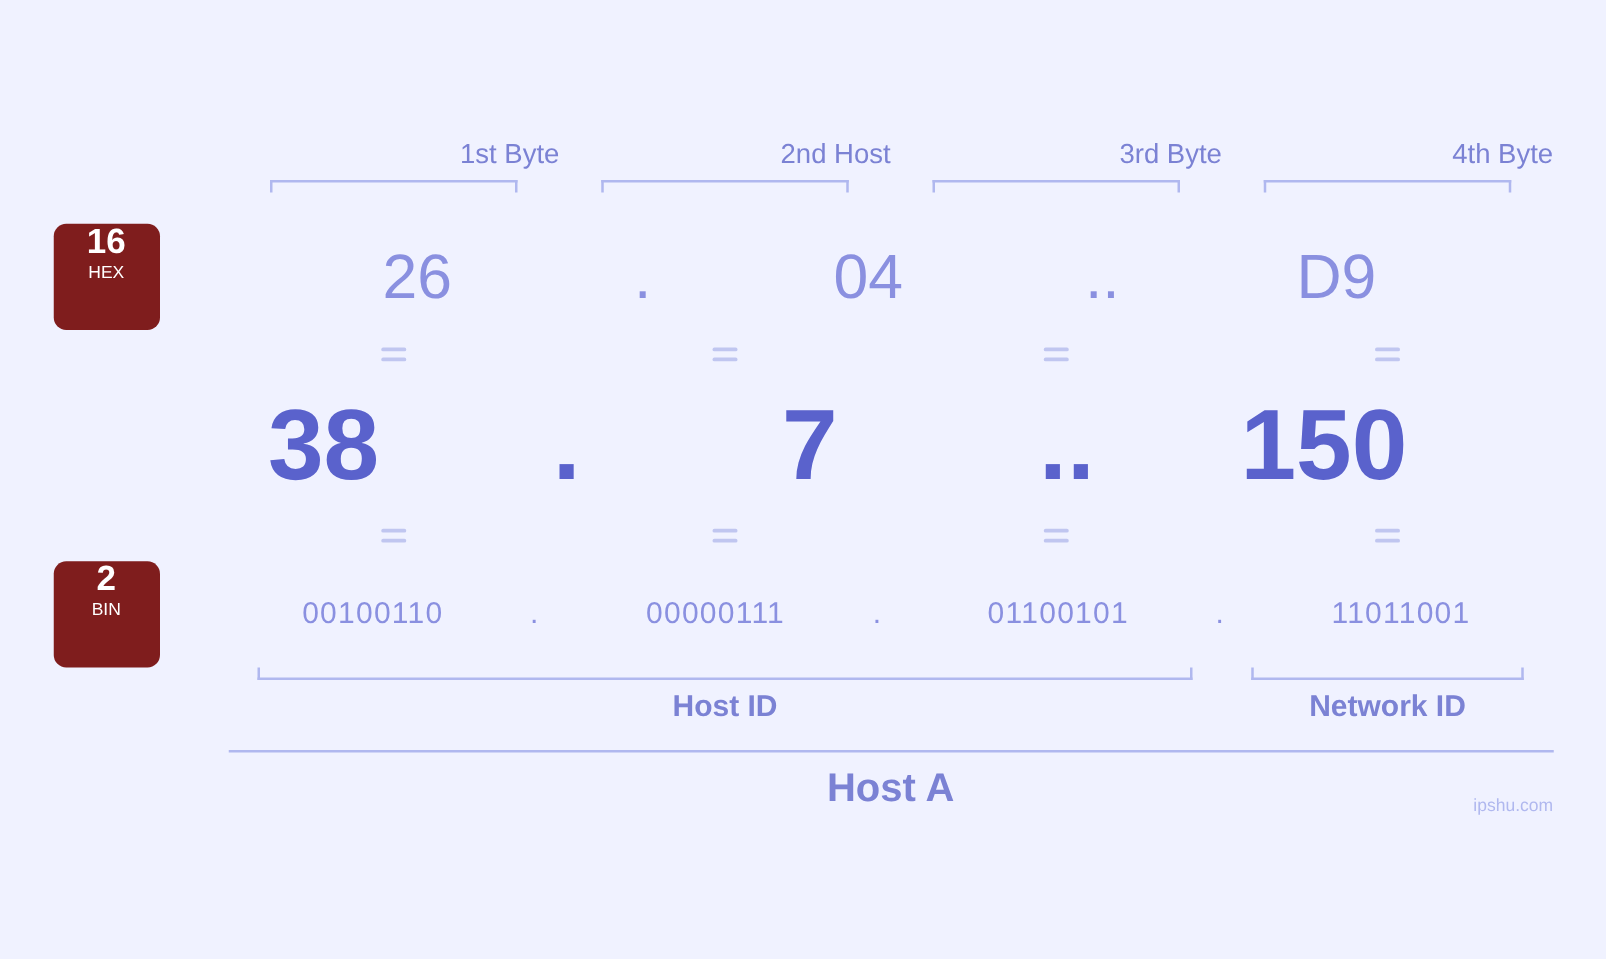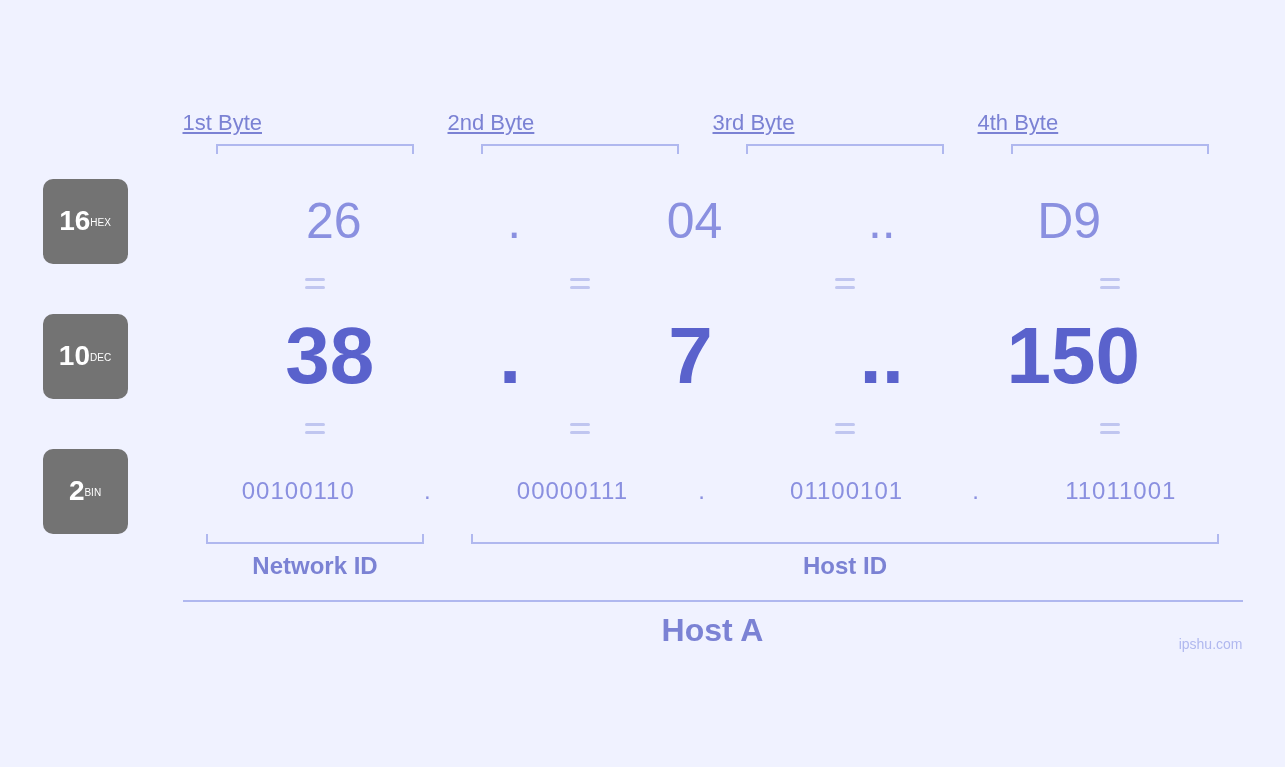--- a/index.html
+++ b/index.html
@@ -21,25 +21,24 @@
     }
 
     
     .byte-headers {
       display: flex;
       margin-left: 140px;
       margin-bottom: 8px;
     }
     .byte-header {
       flex: 1;
-      text-align: left;
+      text-align: right;
       color: #7b82d4;
       font-size: 22px;
       font-weight: 400;
-      text-decoration: underline;
     }
 
     
     .top-brackets {
       display: flex;
       margin-left: 140px;
       margin-bottom: 30px;
     }
     .bracket-cell {
       flex: 1;
@@ -68,36 +67,36 @@
     .data-row {
       display: flex;
       align-items: center;
       height: 90px;
     }
 
     
     .badge {
       width: 85px;
       height: 85px;
-      background: #737373;
+      background: #7f1d1d;
       border-radius: 10px;
       display: flex;
-      flex-direction: row;
-      align-items: center;
-      justify-content: center;
+      flex-direction: column;
+      align-items: center;
+      justify-content: flex-start;
       color: white;
       flex-shrink: 0;
     }
     .badge-number {
       font-size: 28px;
       font-weight: bold;
       line-height: 1;
     }
     .badge-label {
-      font-size: 10px;
+      font-size: 14px;
       font-weight: 400;
       margin-top: 2px;
     }
 
     
     .values {
       display: flex;
       flex: 1;
       align-items: center;
       padding-left: 33px;
@@ -206,21 +205,21 @@
       color: #8a90e0;
     }
   </style>
 </head>
 <body>
 
 <div class="container">
 
   <div class="byte-headers">
     <div class="byte-header">1st Byte</div>
-    <div class="byte-header">2nd Byte</div>
+    <div class="byte-header">2nd Host</div>
     <div class="byte-header">3rd Byte</div>
     <div class="byte-header">4th Byte</div>
   </div>
 
   <div class="top-brackets">
     <div class="bracket-cell">
       <div class="bracket-line"></div>
     </div>
     <div class="bracket-cell">
       <div class="bracket-line"></div>
@@ -275,24 +274,20 @@
     </div>
     <div class="equals-cell">
       <div class="eq-line">
           <div class="eq-bar"></div>
           <div class="eq-bar"></div>
         </div>
     </div>
   </div>
 
   <div class="data-row" style="height: 110px;">
-    <div class="badge">
-      <span class="badge-number">10</span>
-      <span class="badge-label">DEC</span>
-    </div>
     <div class="values">
       <div class="value-cell">
         <span class="dec-value">38</span>
       </div>
       <span class="dot-sep-large">.</span>
       <div class="value-cell">
         <span class="dec-value">7</span>
       </div>
       <span class="dot-sep-large">.</span>
       <span class="dot-sep-large">.</span>
@@ -349,35 +344,35 @@
       <span class="dot-sep-bin" style="font-size:24px;color:#8a90e0;font-weight:400;padding:0 4px;">.</span>
       <div class="value-cell">
         <span class="bin-value">11011001</span>
       </div>
     </div>
   </div>
 
   <div class="bottom-section">
     <div style="display:flex;">
 
+      <div style="flex:3; display:flex; flex-direction:column; align-items:center;">
+        <div style="width:94%; height:2px; background:#b0b8ef; position:relative;">
+          <div style="position:absolute;left:0;bottom:0;width:2px;height:10px;background:#b0b8ef;"></div>
+          <div style="position:absolute;right:0;bottom:0;width:2px;height:10px;background:#b0b8ef;"></div>
+        </div>
+        <span class="bracket-label">Host ID</span>
+      </div>
+
       <div style="flex:1; display:flex; flex-direction:column; align-items:center;">
         <div style="width:82%; height:2px; background:#b0b8ef; position:relative;">
           <div style="position:absolute;left:0;bottom:0;width:2px;height:10px;background:#b0b8ef;"></div>
           <div style="position:absolute;right:0;bottom:0;width:2px;height:10px;background:#b0b8ef;"></div>
         </div>
         <span class="bracket-label">Network ID</span>
       </div>
-
-      <div style="flex:3; display:flex; flex-direction:column; align-items:center;">
-        <div style="width:94%; height:2px; background:#b0b8ef; position:relative;">
-          <div style="position:absolute;left:0;bottom:0;width:2px;height:10px;background:#b0b8ef;"></div>
-          <div style="position:absolute;right:0;bottom:0;width:2px;height:10px;background:#b0b8ef;"></div>
-        </div>
-        <span class="bracket-label">Host ID</span>
-      </div>
     </div>
   </div>
 
   <div style="margin-left:140px; margin-top:20px; position:relative;">
     <div style="height:2px; background:#b0b8ef;"></div>
     <div class="class-label">Host A</div>
   </div>
 
   <div class="watermark">ipshu.com</div>
 

